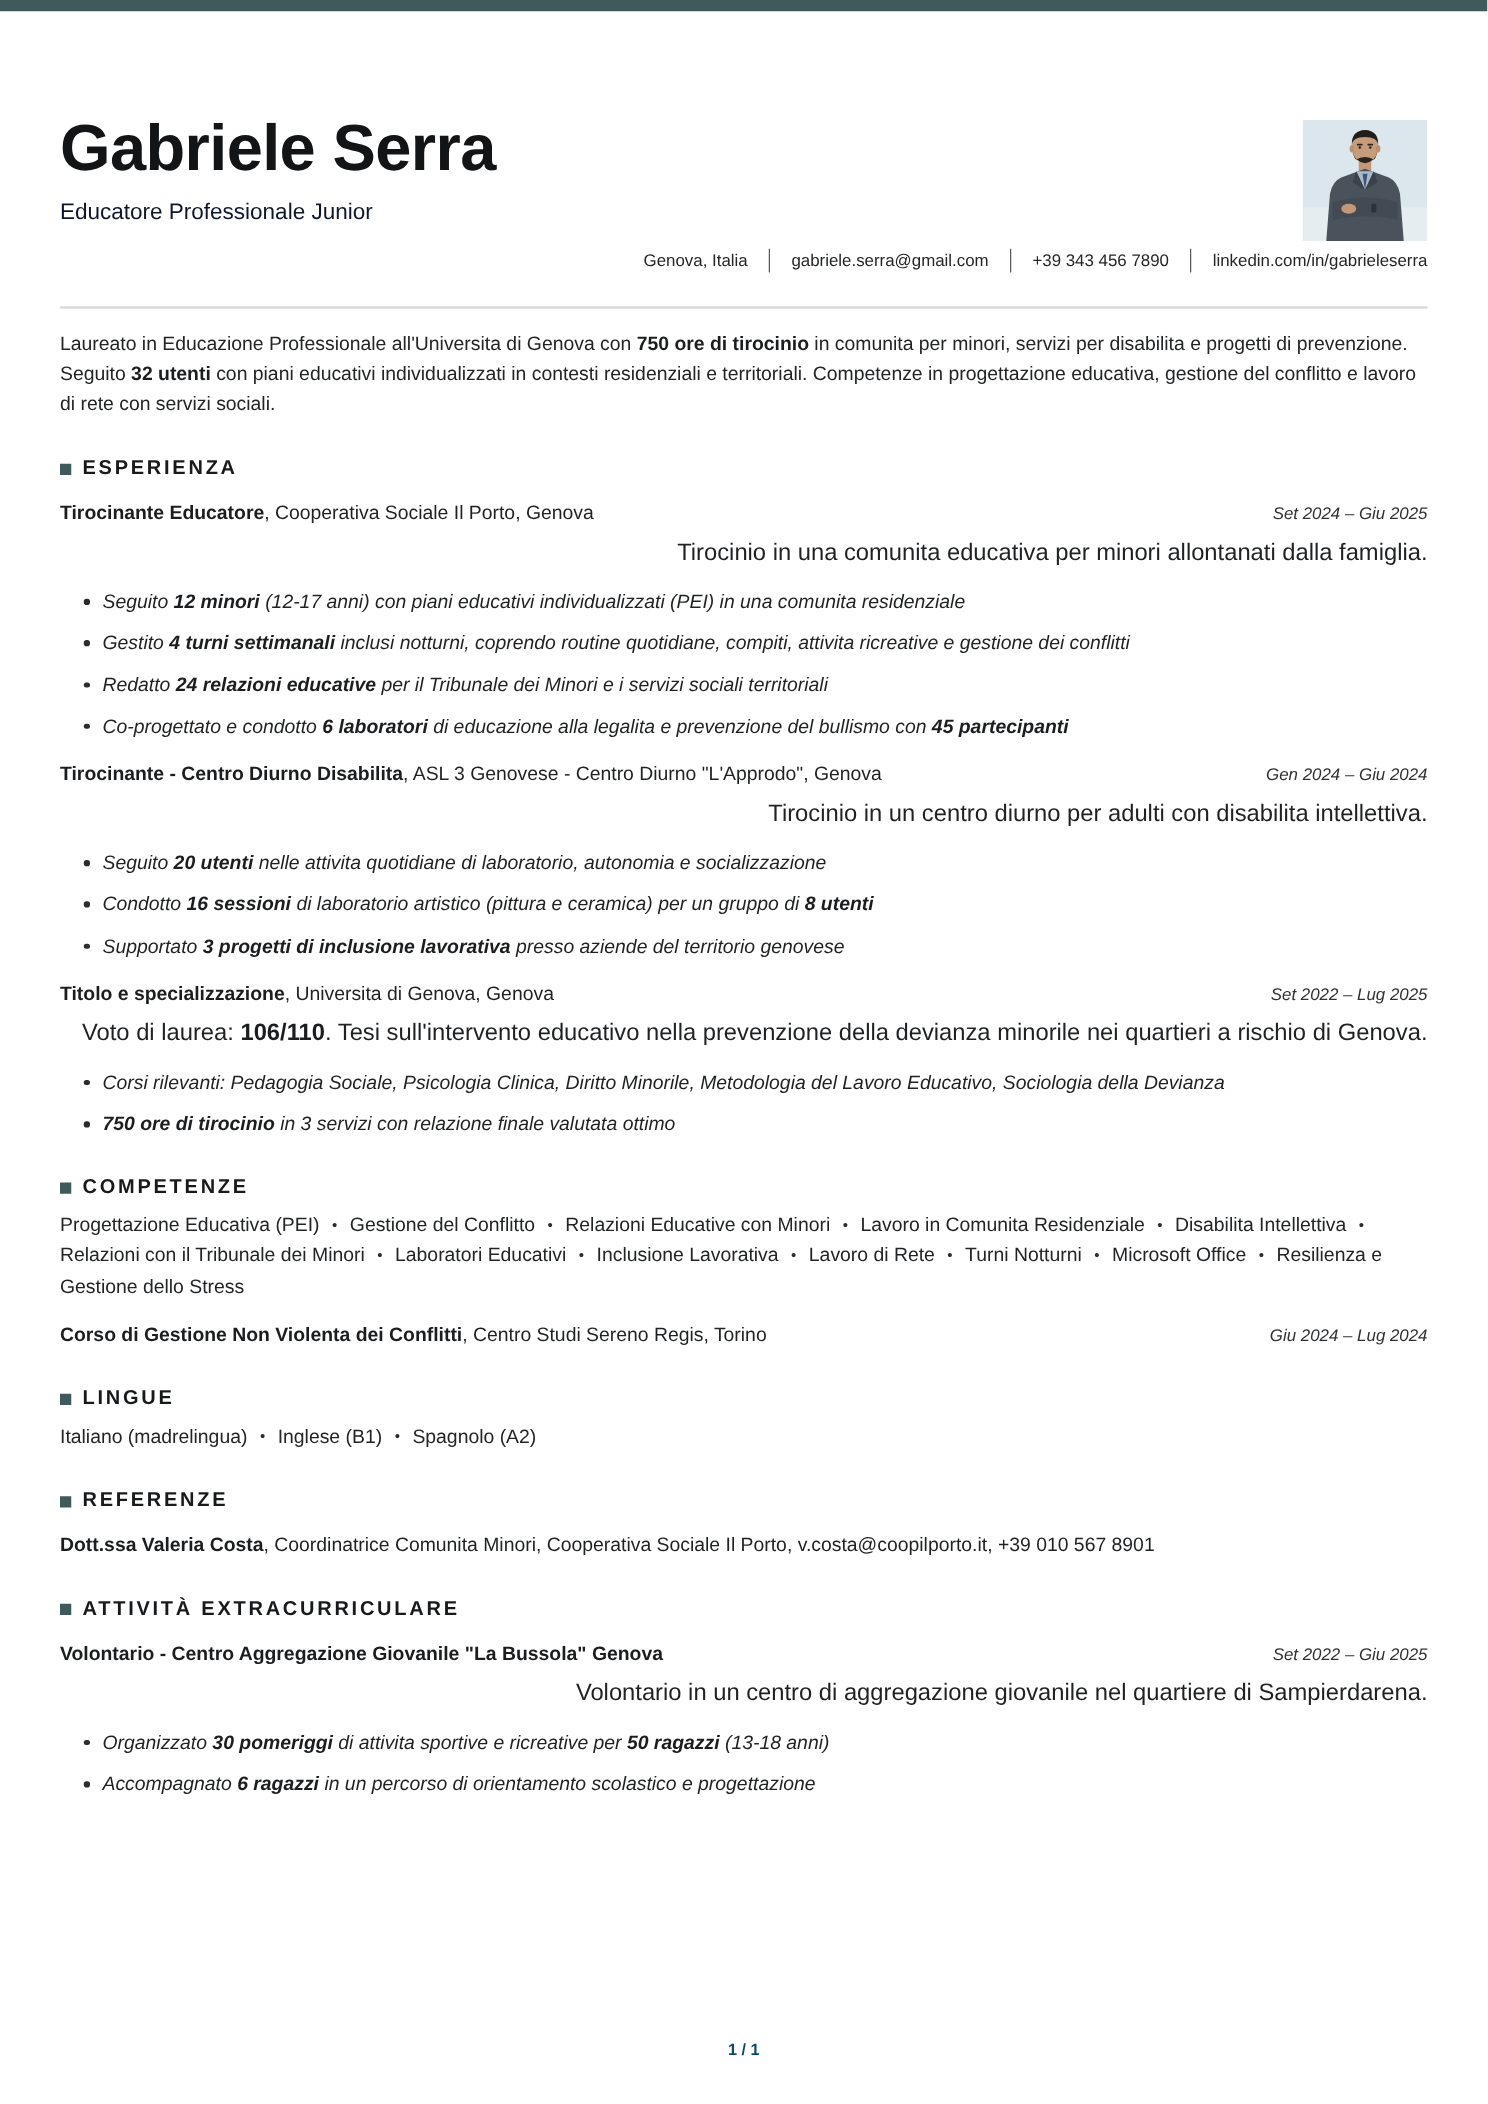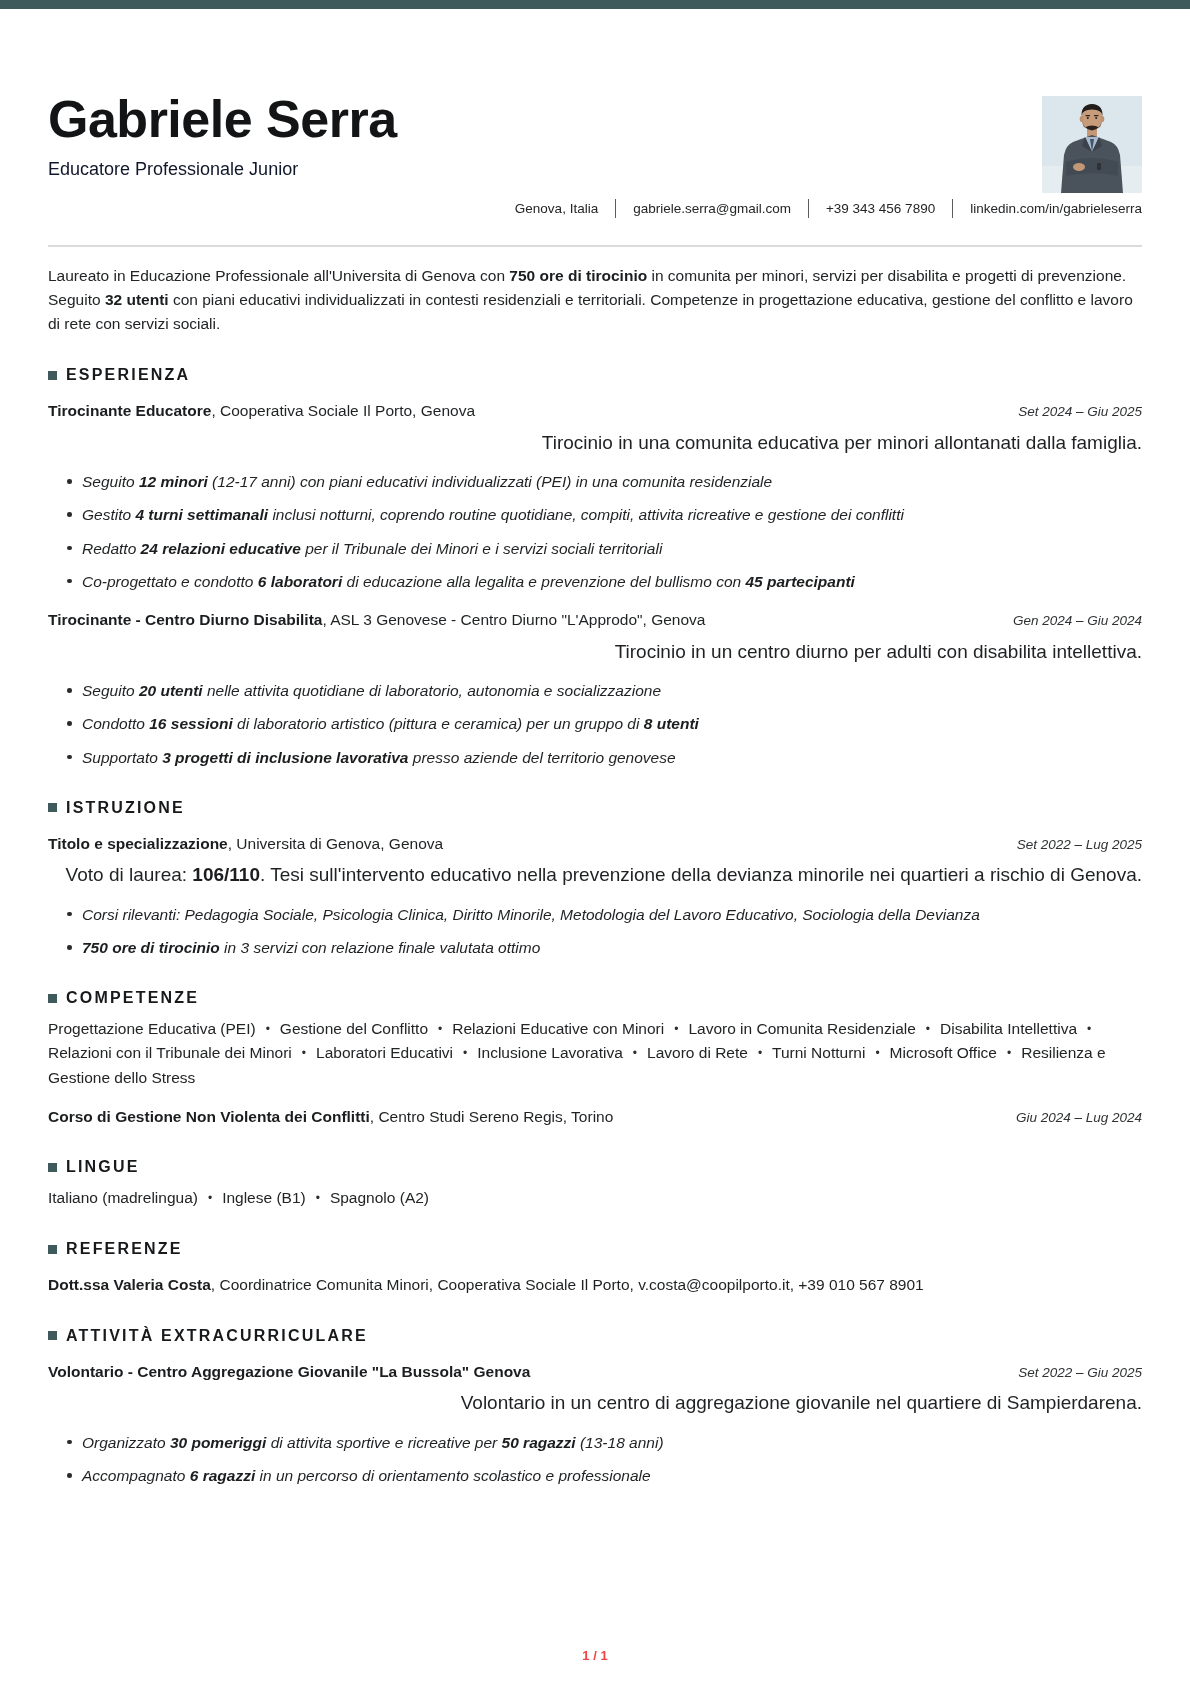--- a/index.html
+++ b/index.html
@@ -51,22 +51,22 @@
   }
   ul.bullets li::before{
     content:"";position:absolute;left:19px;top:9px;
     width:4.5px;height:4.5px;border-radius:50%;background:#2a2c2e;
   }
 
   .inline-list{font-size:15.5px;line-height:1.56;margin-top:10px;color:#222426;}
   .dotsep{display:inline-block;margin:0 10px;font-size:12px;vertical-align:1px;color:#2a2c2e;}
 
   .footer{
-    position:absolute;left:0;bottom:20px;width:100%;
-    text-align:center;font-size:13px;color:#ef4444;font-weight:bold;
+    position:absolute;left:0;bottom:36px;width:100%;
+    text-align:center;font-size:13px;color:#0c4a6e;font-weight:bold;
   }
 </style>
 </head>
 <body>
 
 <div class="topbar"></div>
 
 <div class="page">
 
   <div class="hdr">
@@ -148,24 +148,20 @@
           </div>
           <div class="entry-sub">Tirocinio in un centro diurno per adulti con disabilita intellettiva.</div>
           <ul class="bullets">
             <li><span>Seguito </span><b>20 utenti</b><span> nelle attivita quotidiane di laboratorio, autonomia e socializzazione</span></li>
             <li><span>Condotto </span><b>16 sessioni</b><span> di laboratorio artistico (pittura e ceramica) per un gruppo di </span><b>8 utenti</b></li>
             <li><span>Supportato </span><b>3 progetti di inclusione lavorativa</b><span> presso aziende del territorio genovese</span></li>
           </ul>
         </div>
       </section>
       <section>
-        <h2 class="sec-h">
-          <span class="sq"></span>
-          <span>ISTRUZIONE</span>
-        </h2>
         <div class="entry">
           <div class="entry-head">
             <div class="entry-title"><b>Titolo e specializzazione</b><span>, Universita di Genova, Genova</span></div>
             <div class="entry-date">Set 2022 – Lug 2025</div>
           </div>
           <div class="entry-sub-rich"><span>Voto di laurea: </span><b>106/110</b><span>. Tesi sull'intervento educativo nella prevenzione della devianza minorile nei quartieri a rischio di Genova.</span></div>
           <ul class="bullets">
             <li><span>Corsi rilevanti: Pedagogia Sociale, Psicologia Clinica, Diritto Minorile, Metodologia del Lavoro Educativo, Sociologia della Devianza</span></li>
             <li><b>750 ore di tirocinio</b><span> in 3 servizi con relazione finale valutata ottimo</span></li>
           </ul>
@@ -210,21 +206,21 @@
           <span>ATTIVITÀ EXTRACURRICULARE</span>
         </h2>
         <div class="entry">
           <div class="entry-head">
             <div class="entry-title"><b>Volontario - Centro Aggregazione Giovanile "La Bussola" Genova</b></div>
             <div class="entry-date">Set 2022 – Giu 2025</div>
           </div>
           <div class="entry-sub">Volontario in un centro di aggregazione giovanile nel quartiere di Sampierdarena.</div>
           <ul class="bullets">
             <li><span>Organizzato </span><b>30 pomeriggi</b><span> di attivita sportive e ricreative per </span><b>50 ragazzi</b><span> (13-18 anni)</span></li>
-            <li><span>Accompagnato </span><b>6 ragazzi</b><span> in un percorso di orientamento scolastico e professionale</span></li>
+            <li><span>Accompagnato </span><b>6 ragazzi</b><span> in un percorso di orientamento scolastico e progettazione</span></li>
           </ul>
         </div>
       </section>
     </div>
 
 </div>
 
 <div class="footer">1 / 1</div>
 
 </body></html>

